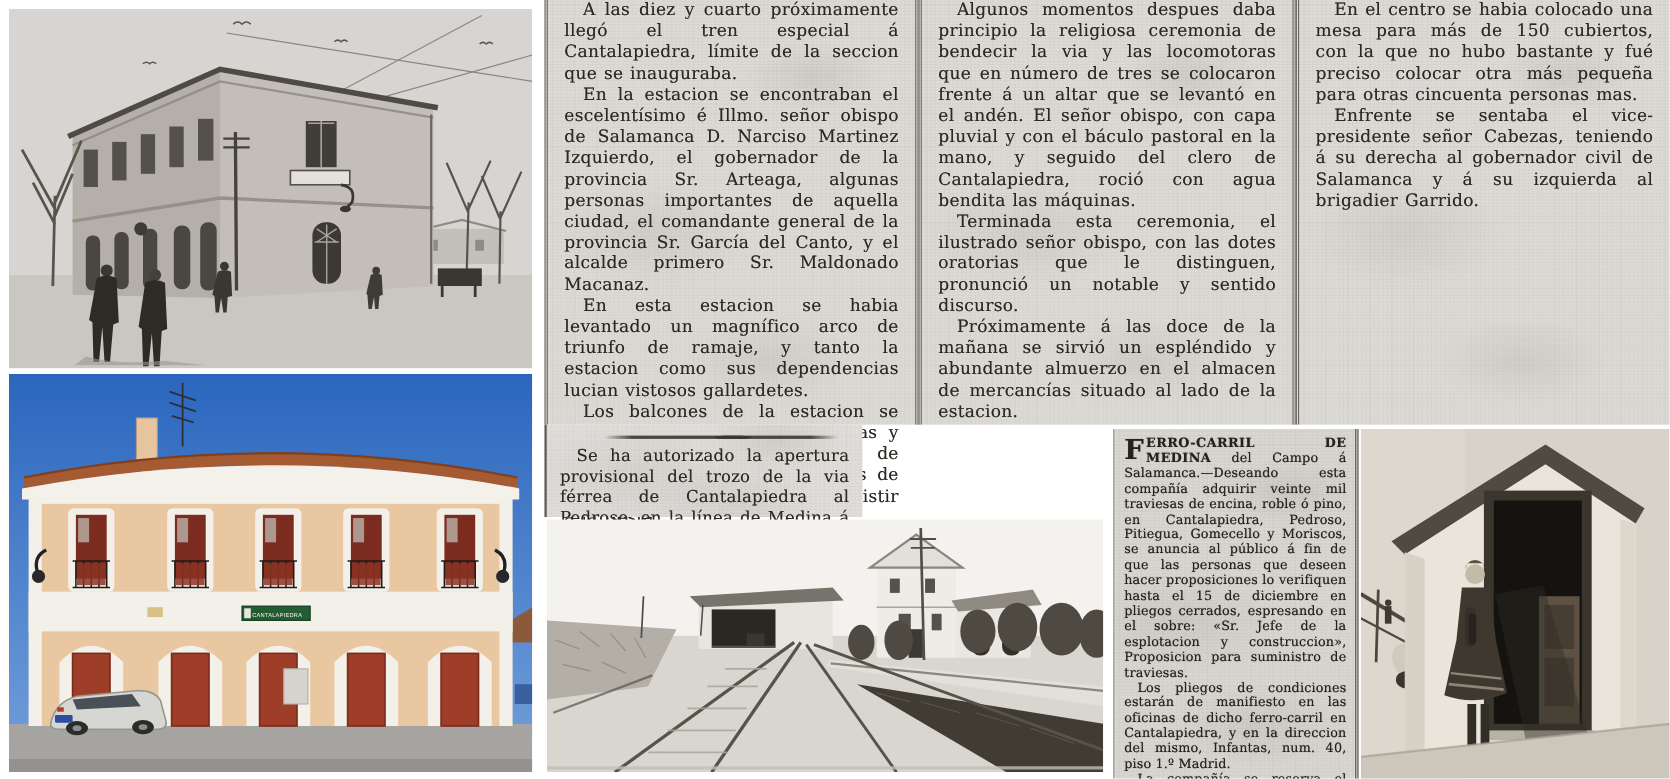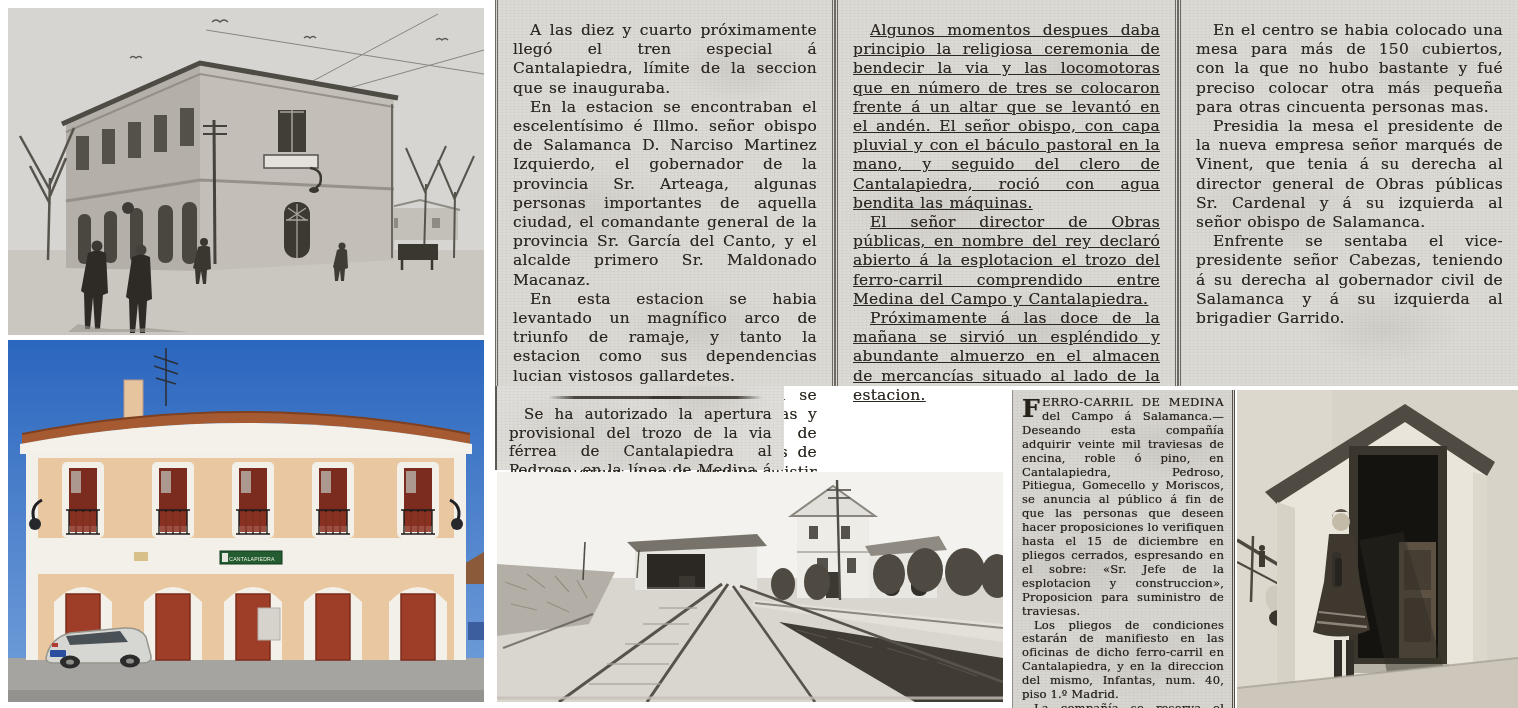--- a/index.html
+++ b/index.html
@@ -15,21 +15,21 @@
       radial-gradient(ellipse 90px 45px at 72% 18%, rgba(110,105,95,.12), transparent 70%),
       radial-gradient(ellipse 130px 70px at 28% 55%, rgba(110,105,95,.10), transparent 70%),
       radial-gradient(ellipse 110px 55px at 60% 85%, rgba(110,105,95,.11), transparent 70%),
       repeating-linear-gradient(0deg, rgba(120,115,105,.05) 0 1px, transparent 1px 3px),
       repeating-linear-gradient(90deg, rgba(100,95,88,.04) 0 1px, transparent 1px 4px),
       #dcdad5;
     box-sizing:border-box;
   }
   .np-col{
     top:0;height:386px;
-    padding:21px 15px 4px 15px;
+    padding:0 15px 4px 15px;
     border-left:3px double rgba(72,68,60,.75);
     border-right:3px double rgba(72,68,60,.75);
     font-size:15.5px;line-height:19.2px;
     text-align:justify;letter-spacing:.25px;word-spacing:1px;
     text-shadow:0 0 .6px rgba(44,40,33,.55);
   }
   .np-col p{margin:0;text-indent:17px;}
   .clip-apertura{
     left:495px;top:386px;width:289px;height:84px;
     padding:10px 12px 4px 12px;
@@ -53,21 +53,21 @@
     border-left:1px solid rgba(70,66,58,.45);
     font-size:11.6px;line-height:13.9px;text-align:justify;
     letter-spacing:.15px;
     text-shadow:0 0 .7px rgba(36,31,26,.6);
     color:#262119;
     background-color:#d8d6d1;
   }
   .clip-ad p{margin:0;text-indent:12px;}
   .clip-ad p.first{text-indent:0;}
   .dropcap{float:left;font-size:25px;line-height:24px;padding:1px 2px 0 0;font-weight:bold;}
-  .ad-headline{font-weight:normal;letter-spacing:.4px;}
+  .ad-headline{font-weight:bold;letter-spacing:.4px;}
 </style>
 </head>
 <body>
 
 <div class="collage">
 
   <div class="photo" style="left:8px;top:8px;width:476px;height:327px;">
     <svg viewBox="0 0 476 327" preserveAspectRatio="none">
       <rect width="476" height="327" fill="#d7d5d1"></rect>
       <rect y="242" width="476" height="85" fill="#cac7c1"></rect>
@@ -336,29 +336,28 @@
     </svg>
   </div>
 
   <div class="paper np-col" style="left:495px;width:340px;">
     <p>A las diez y cuarto próximamente llegó el tren especial á Cantalapiedra, límite de la seccion que se inauguraba.</p>
     <p>En la estacion se encontraban el escelentísimo é Illmo. señor obispo de Salamanca D. Narciso Martinez Izquierdo, el gobernador de la provincia Sr. Arteaga, algunas personas importantes de aquella ciudad, el comandante general de la provincia Sr. García del Canto, y el alcalde primero Sr. Maldonado Macanaz.</p>
     <p>En esta estacion se habia levantado un magnífico arco de triunfo de ramaje, y tanto la estacion como sus dependencias lucian vistosos gallardetes.</p>
     <p>Los balcones de la estacion se encontraban ocupados por bellas y elegantes damas que tanto de Salamanca como de los pueblos de los contornos habian querido asistir á la fiesta.</p>
   </div>
 
-  <div class="paper np-col" style="left:835px;width:343px;text-decoration:underline;">
+  <div class="paper np-col" style="left:835px;width:343px;">
     <p>Algunos momentos despues daba principio la religiosa ceremonia de bendecir la via y las locomotoras que en número de tres se colocaron frente á un altar que se levantó en el andén. El señor obispo, con capa pluvial y con el báculo pastoral en la mano, y seguido del clero de Cantalapiedra, roció con agua bendita las máquinas.</p>
-    <p>El señor director de Obras públicas, en nombre del rey declaró abierto á la esplotacion el trozo del ferro-carril comprendido entre Medina del Campo y Cantalapiedra.</p>
+    <p>Terminada esta ceremonia, el ilustrado señor obispo, con las dotes oratorias que le distinguen, pronunció un notable y sentido discurso.</p>
     <p>Próximamente á las doce de la mañana se sirvió un espléndido y abundante almuerzo en el almacen de mercancías situado al lado de la estacion.</p>
   </div>
 
   <div class="paper np-col" style="left:1178px;width:340px;border-right:none;">
     <p>En el centro se habia colocado una mesa para más de 150 cubiertos, con la que no hubo bastante y fué preciso colocar otra más pequeña para otras cincuenta personas mas.</p>
-    <p>Presidia la mesa el presidente de la nueva empresa señor marqués de Vinent, que tenia á su derecha al director general de Obras públicas Sr. Cardenal y á su izquierda al señor obispo de Salamanca.</p>
     <p>Enfrente se sentaba el vice-presidente señor Cabezas, teniendo á su derecha al gobernador civil de Salamanca y á su izquierda al brigadier Garrido.</p>
   </div>
 
   <div class="paper clip-apertura">
     <div class="swell-rule"></div>
     <p>Se ha autorizado la apertura provisional del trozo de la via férrea de Cantalapiedra al Pedroso, en la línea de Medina á Salamanca.</p>
     <div class="swell-rule bottom"></div>
   </div>
 
   <div class="photo" style="left:497px;top:472px;width:506px;height:230px;">

